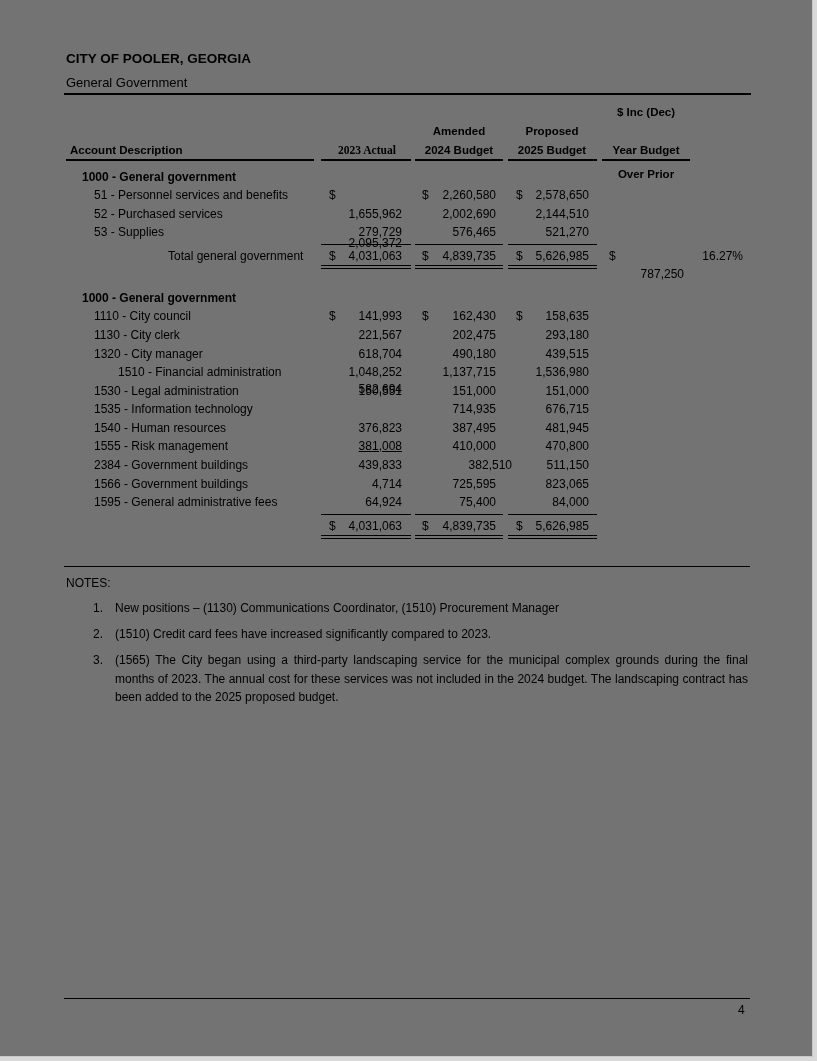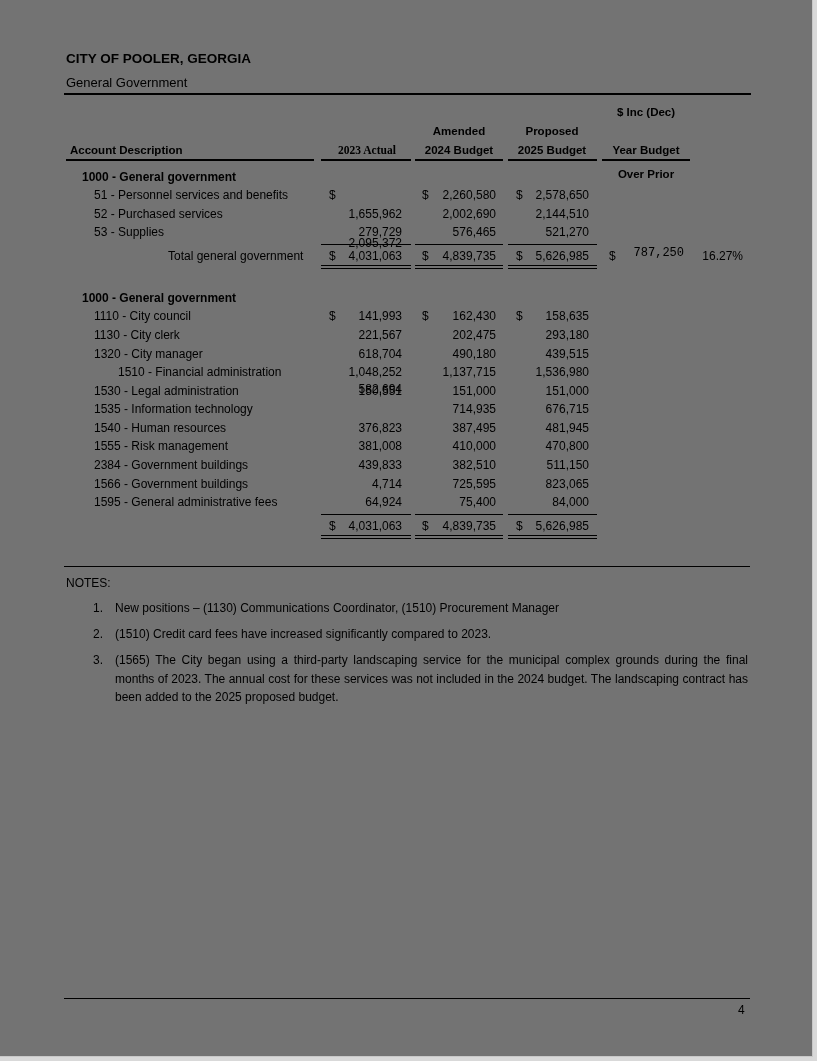--- a/index.html
+++ b/index.html
@@ -88,21 +88,21 @@
 
     <div>
       <div class="abs cell" style="left:168px; top:247px;">Total general government</div>
       <div class="abs cell" style="left:329px; top:247px;">$</div>
       <div class="abs cell num" style="left:330px; top:247px; width:72px;">4,031,063</div>
       <div class="abs cell" style="left:422px; top:247px;">$</div>
       <div class="abs cell num" style="left:424px; top:247px; width:72px;">4,839,735</div>
       <div class="abs cell" style="left:516px; top:247px;">$</div>
       <div class="abs cell num" style="left:517px; top:247px; width:72px;">5,626,985</div>
       <div class="abs cell" style="left:609px; top:247px;">$</div>
-      <div class="abs cell num" style="left:612px; top:244px; width:72px;font-family:Liberation Mono, monospace;">787,250</div>
+      <div class="abs cell num" style="left:612px; top:265px; width:72px;">787,250</div>
       <div class="abs cell num" style="left:690px; top:247px; width:53px;">16.27%</div>
     </div>
     <div class="dbl" style="left:321px; top:265px; width:90px;"></div>
     <div class="dbl" style="left:415px; top:265px; width:88px;"></div>
     <div class="dbl" style="left:508px; top:265px; width:89px;"></div>
   </div>
 
   <div>
     <div class="abs cell bold" style="left:82px; top:289px;">1000 - General government</div>
 
@@ -146,28 +146,28 @@
       <div class="abs cell num" style="left:517px; top:400px; width:72px;">676,715</div>
     </div>
     <div>
       <div class="abs cell" style="left:94px; top:419px;">1540 - Human resources</div>
       <div class="abs cell num" style="left:330px; top:419px; width:72px;">376,823</div>
       <div class="abs cell num" style="left:424px; top:419px; width:72px;">387,495</div>
       <div class="abs cell num" style="left:517px; top:419px; width:72px;">481,945</div>
     </div>
     <div>
       <div class="abs cell" style="left:94px; top:437px;">1555 - Risk management</div>
-      <div class="abs cell num" style="left:330px; top:437px; width:72px;">381,008</div>
+      <div class="abs cell num" style="left:330px; top:437px; width:72px;text-decoration:underline;">381,008</div>
       <div class="abs cell num" style="left:424px; top:437px; width:72px;">410,000</div>
       <div class="abs cell num" style="left:517px; top:437px; width:72px;">470,800</div>
     </div>
     <div>
       <div class="abs cell" style="left:94px; top:456px;">2384 - Government buildings</div>
       <div class="abs cell num" style="left:330px; top:456px; width:72px;">439,833</div>
-      <div class="abs cell num" style="left:424px; top:456px; width:72px;">382,510</div>
+      <div class="abs cell num" style="left:440px; top:456px; width:72px;">382,510</div>
       <div class="abs cell num" style="left:517px; top:456px; width:72px;">511,150</div>
     </div>
     <div>
       <div class="abs cell" style="left:94px; top:475px;">1566 - Government buildings</div>
       <div class="abs cell num" style="left:330px; top:475px; width:72px;">4,714</div>
       <div class="abs cell num" style="left:424px; top:475px; width:72px;">725,595</div>
       <div class="abs cell num" style="left:517px; top:475px; width:72px;">823,065</div>
     </div>
     <div>
       <div class="abs cell" style="left:94px; top:493px;">1595 - General administrative fees</div>

